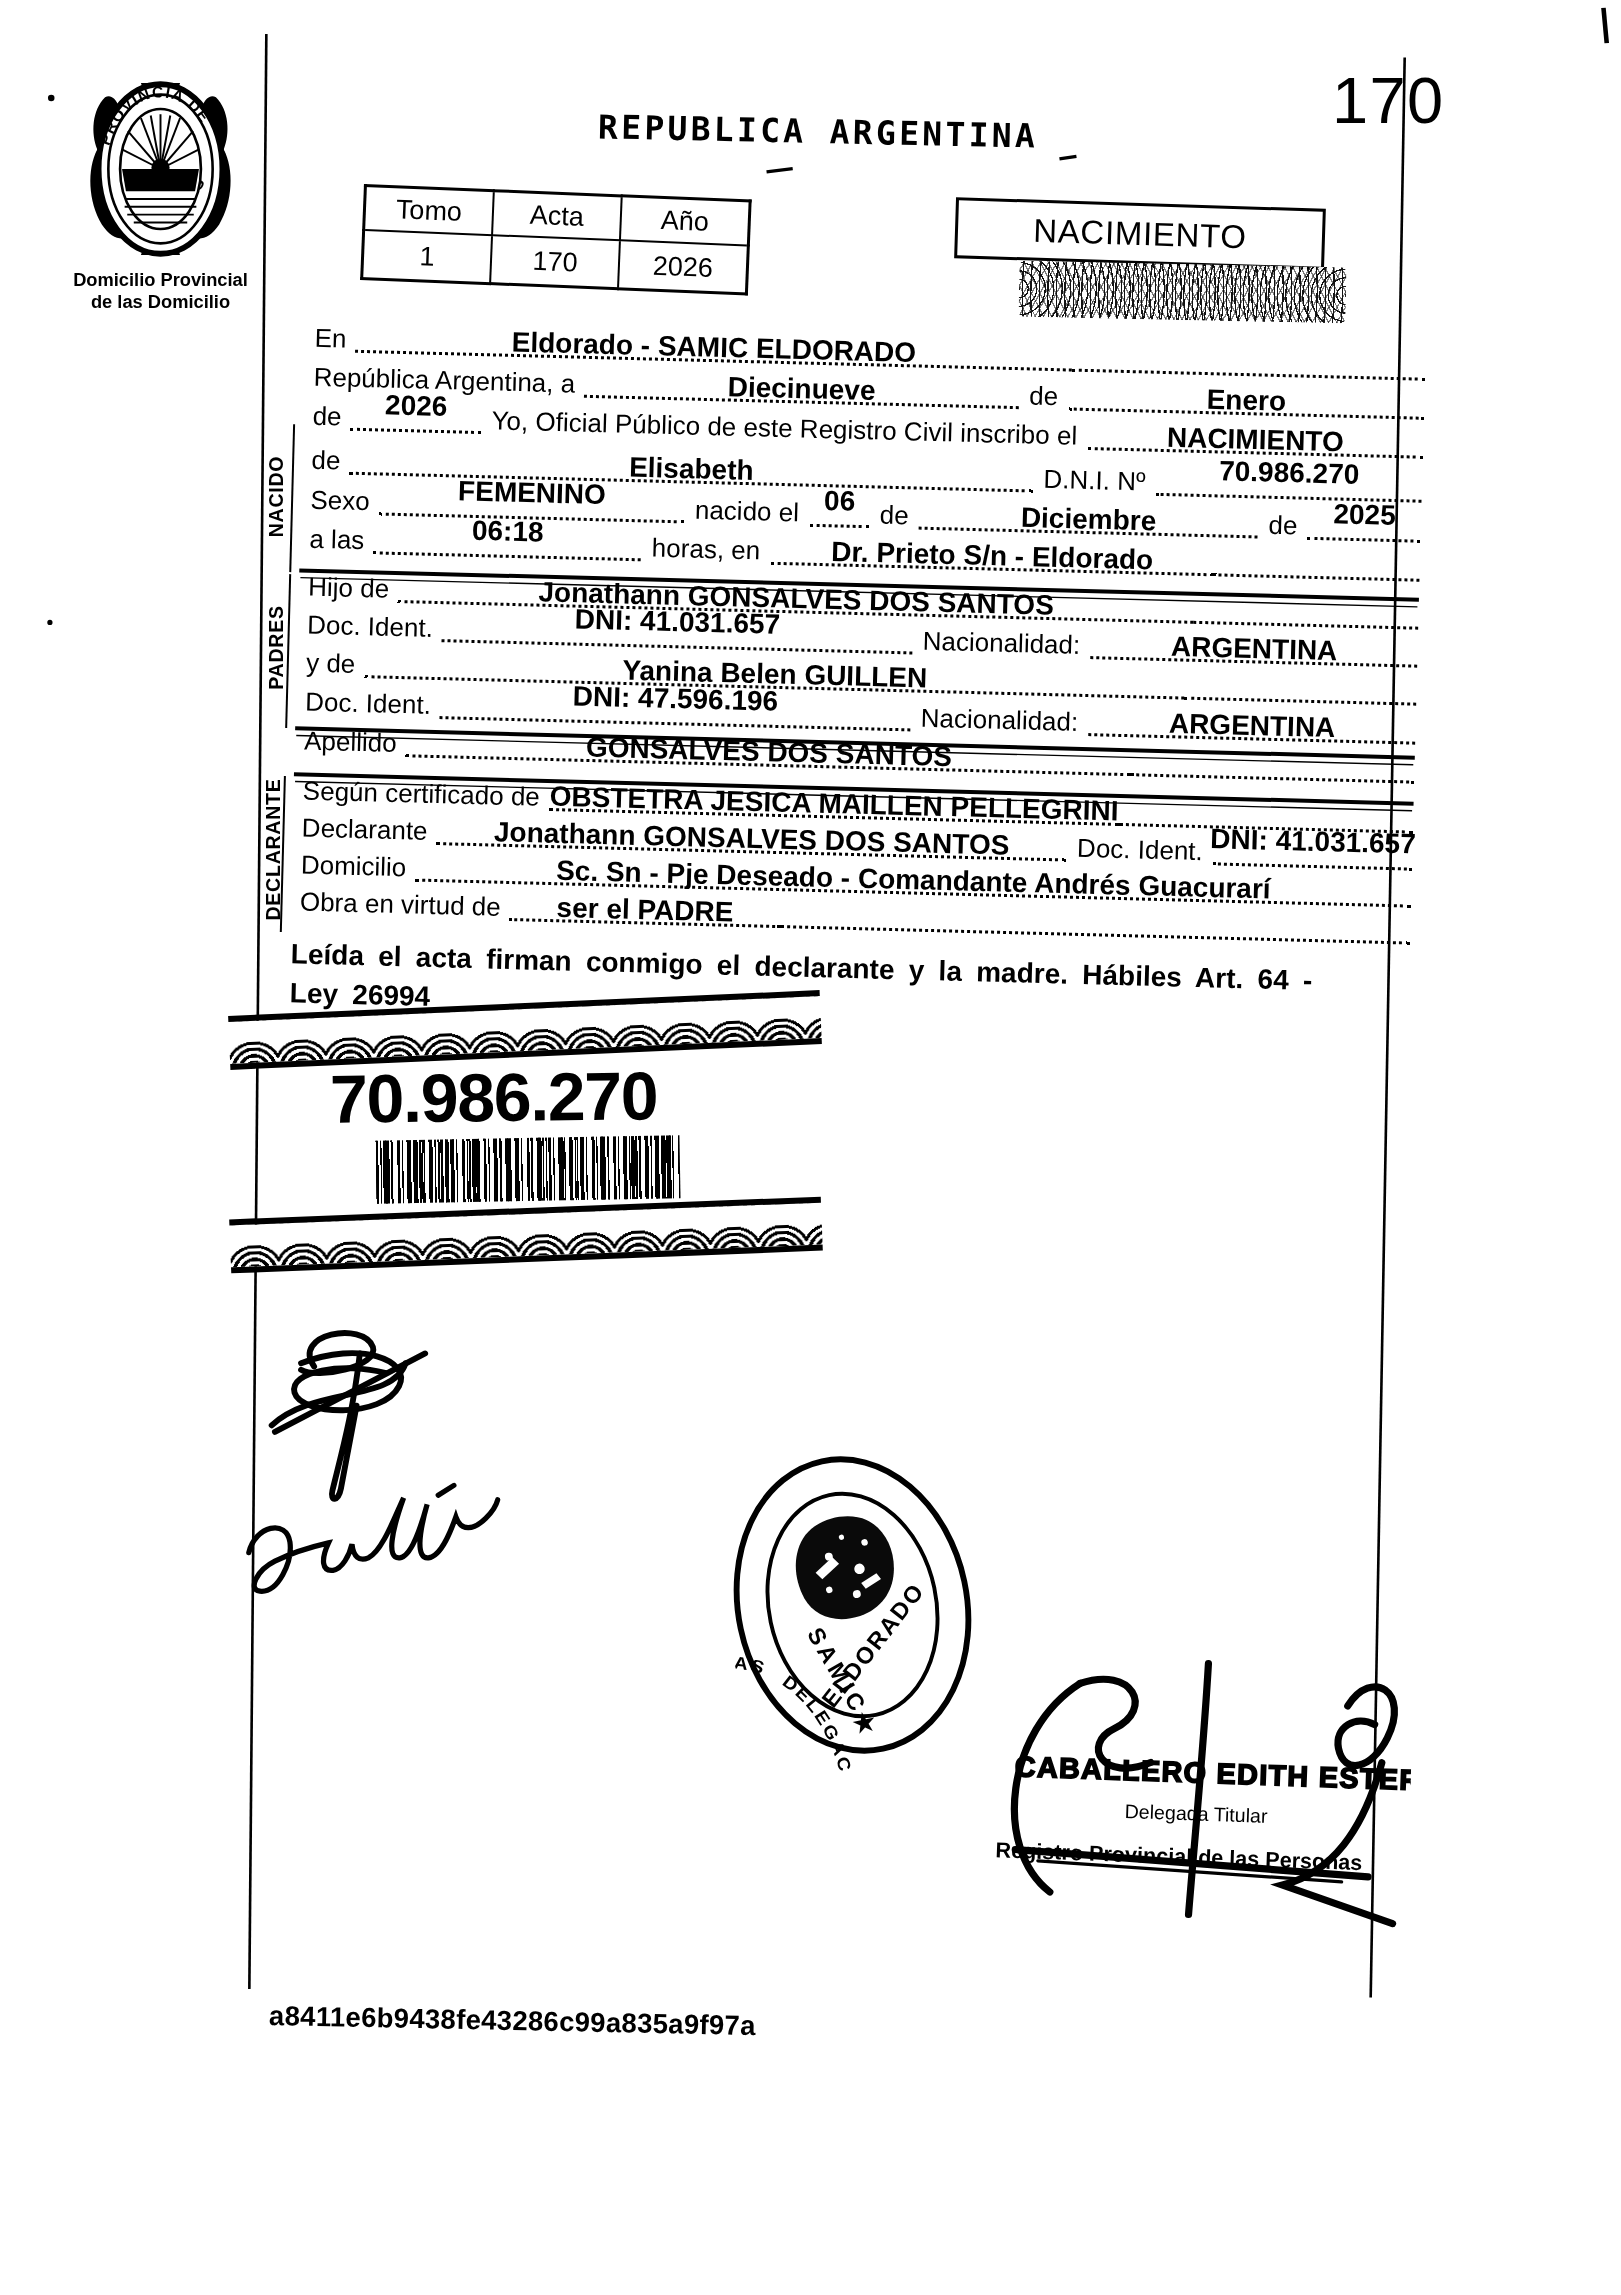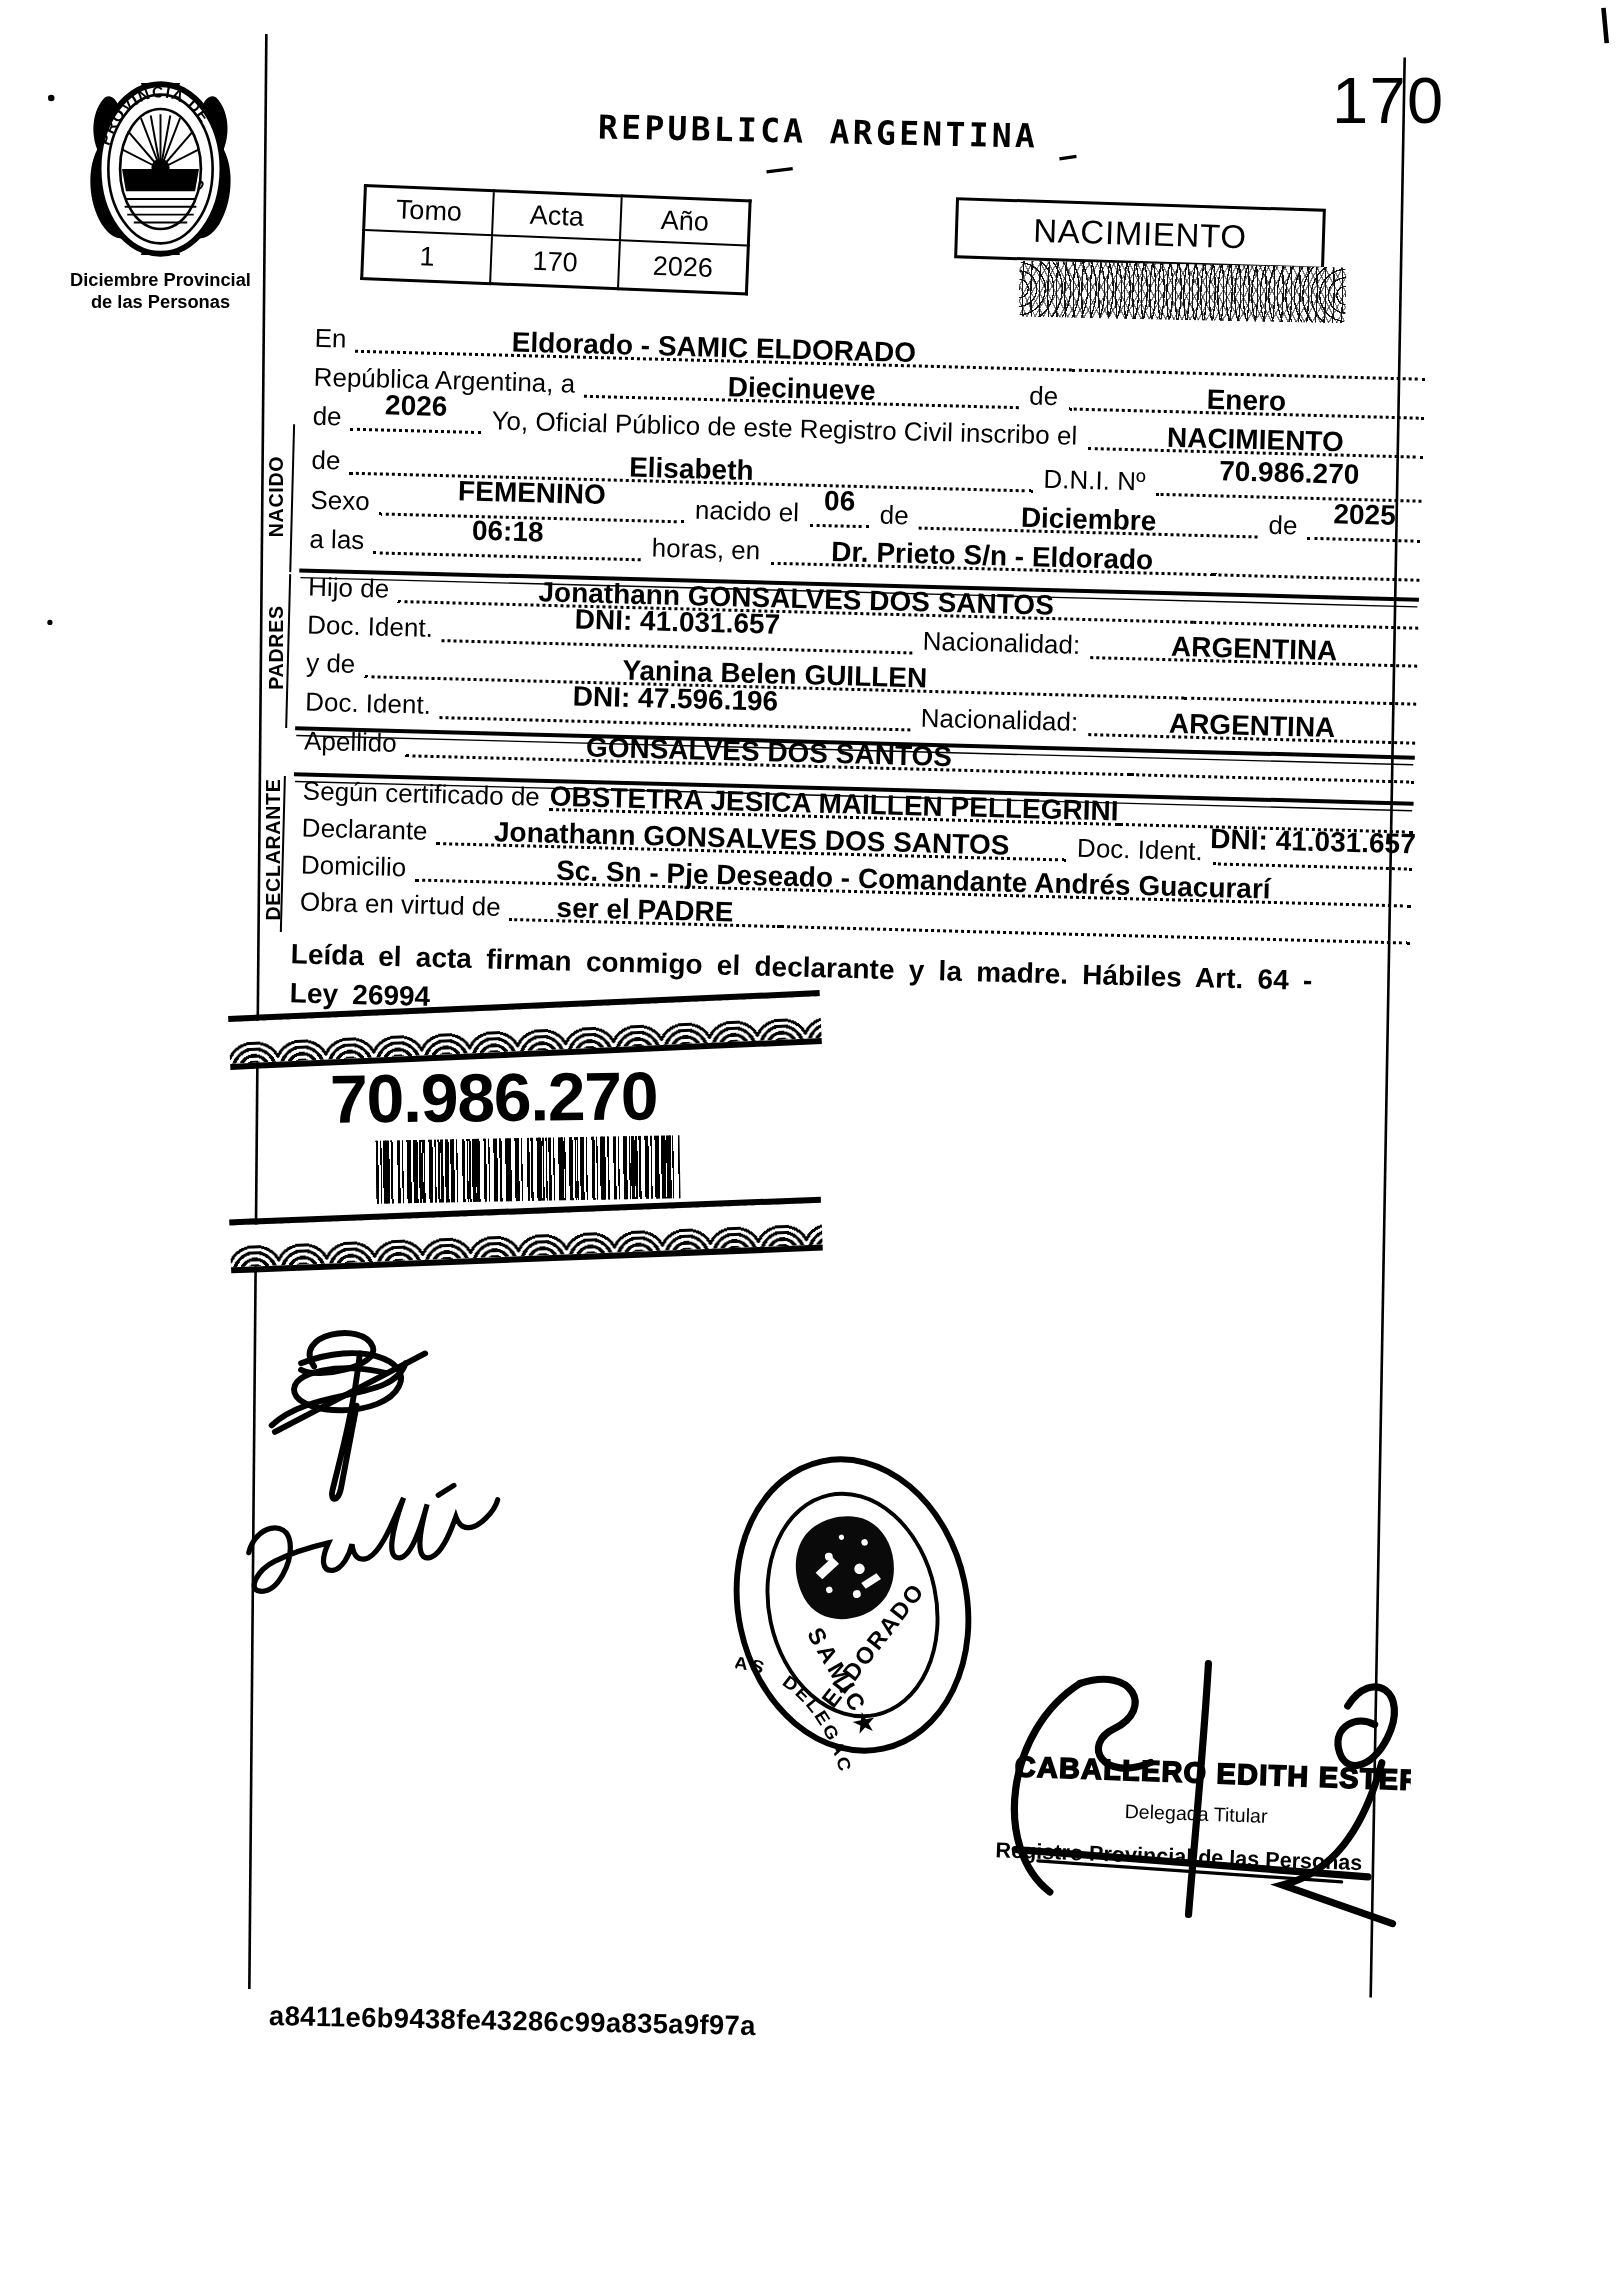--- a/index.html
+++ b/index.html
@@ -112,22 +112,22 @@
       </g>
       <circle cx="125" cy="148" r="14" fill="#000"></circle>
       <path d="M66,150 h118 l-6,34 h-106 Z" fill="#000"></path>
       <g stroke="#000" stroke-width="3">
         <line x1="72" y1="196" x2="178" y2="196"></line>
           <line x1="70" y1="208" x2="180" y2="208"></line>
         <line x1="74" y1="220" x2="176" y2="220"></line>
           <line x1="84" y1="232" x2="166" y2="232"></line>
       </g>
     </svg>
-    <div class="cap">Diciembre Provincial</div>
-    <div class="cap">de las Personas</div>
+    <div class="cap">Domicilio Provincial</div>
+    <div class="cap">de las Domicilio</div>
   </div>
 
   <div class="title" style="z-index:2">REPUBLICA ARGENTINA</div>
 
   <div class="pagenum" style="z-index:2">170</div>
 
   <table class="rectable" style="z-index:2">
     <tbody>
         <tr>
       <td>Tomo</td>

